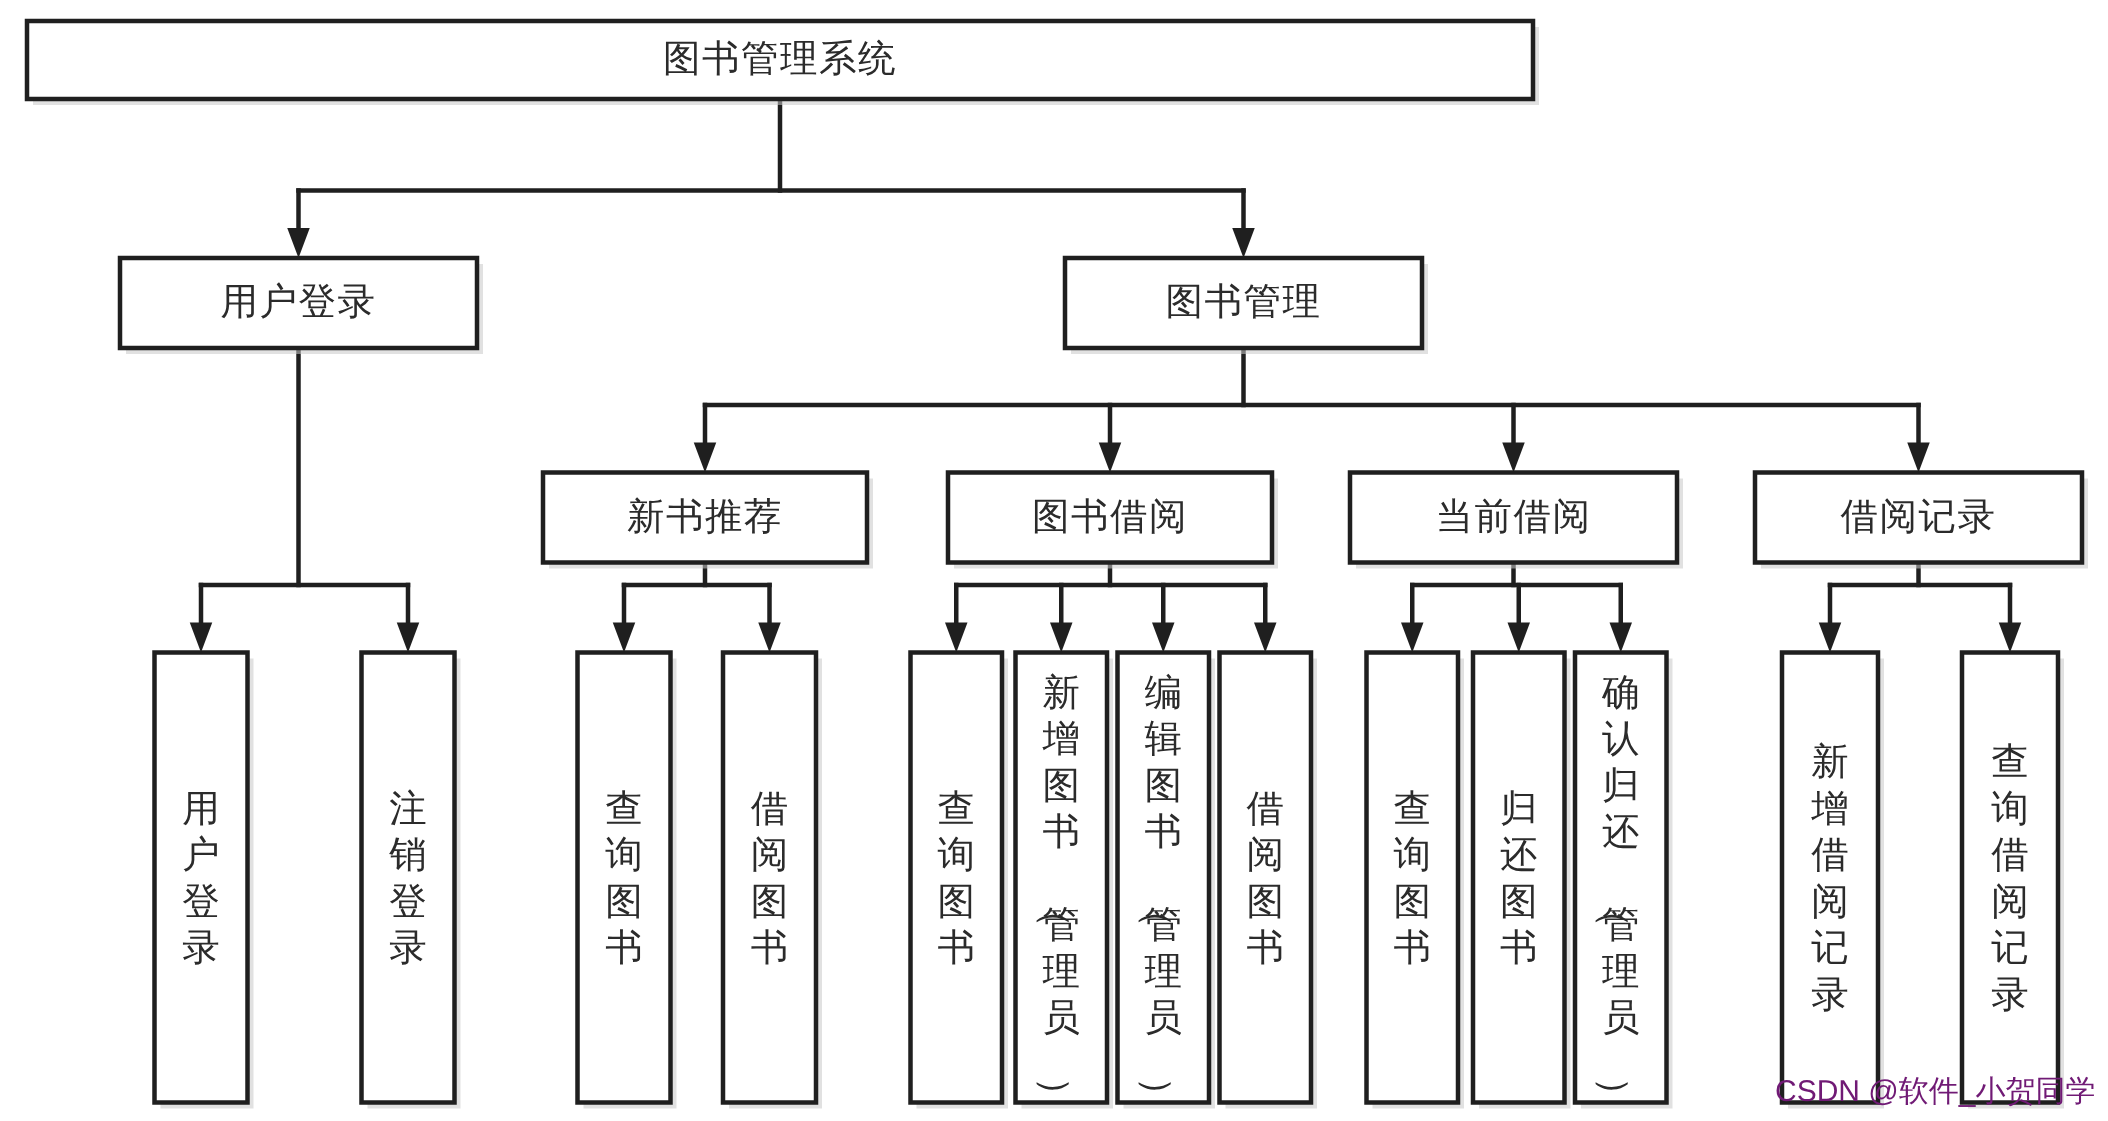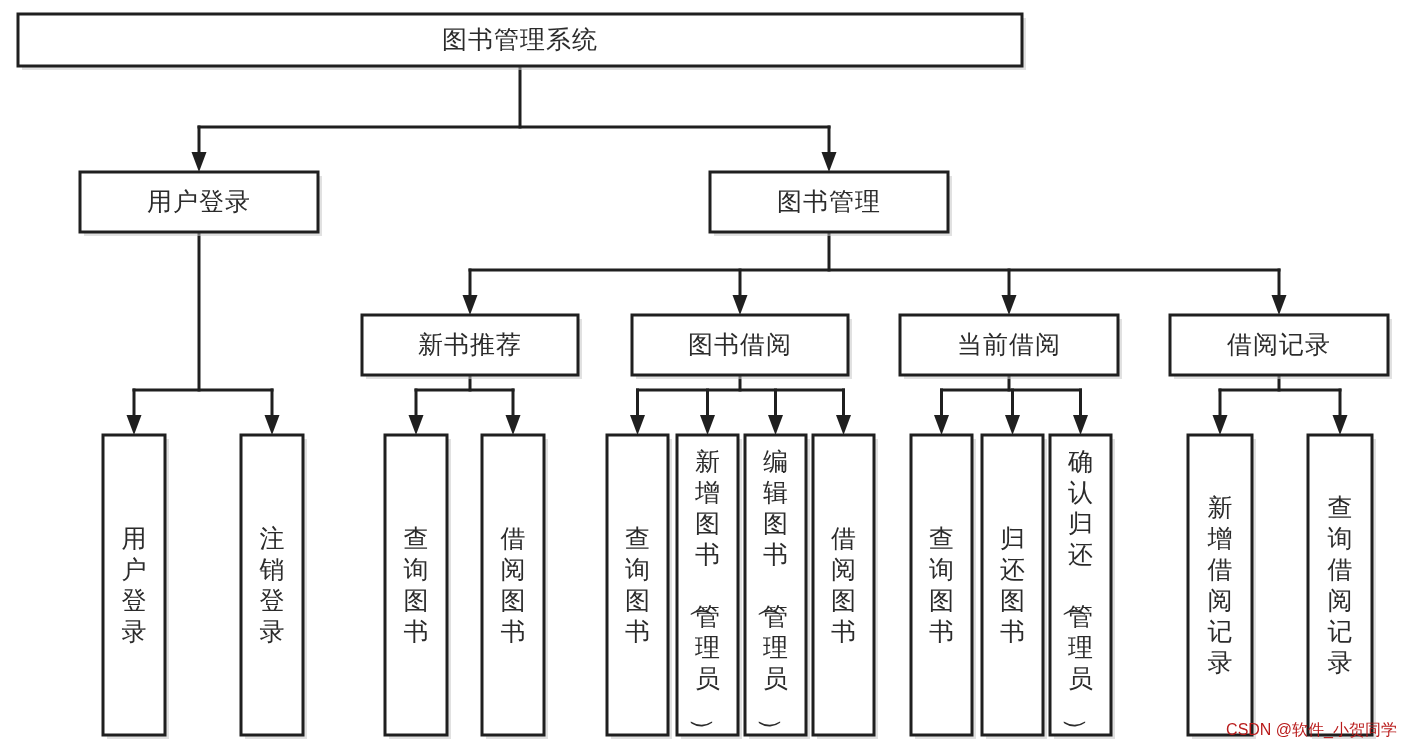--- a/index.html
+++ b/index.html
@@ -55,22 +55,22 @@
     font-size: 25px;
     fill: #2b2b2b;
     text-anchor: middle;
     letter-spacing: 0px;
   }
   .watermark {
     position: absolute;
     right: 8px;
     bottom: 6px;
     font-family: "Liberation Sans", "DejaVu Sans", sans-serif;
-    font-size: 16px;
-    color: #b91c1c;
+    font-size: 20px;
+    color: #701a75;
     white-space: nowrap;
     user-select: none;
     margin-left: 42px;
   }
 </style>
 </head>
 <body>
 
 <div id="diagram-root">
   <svg class="diagram-canvas" id="diagram-canvas" viewBox="0 0 1405 747" xmlns="http://www.w3.org/2000/svg">

